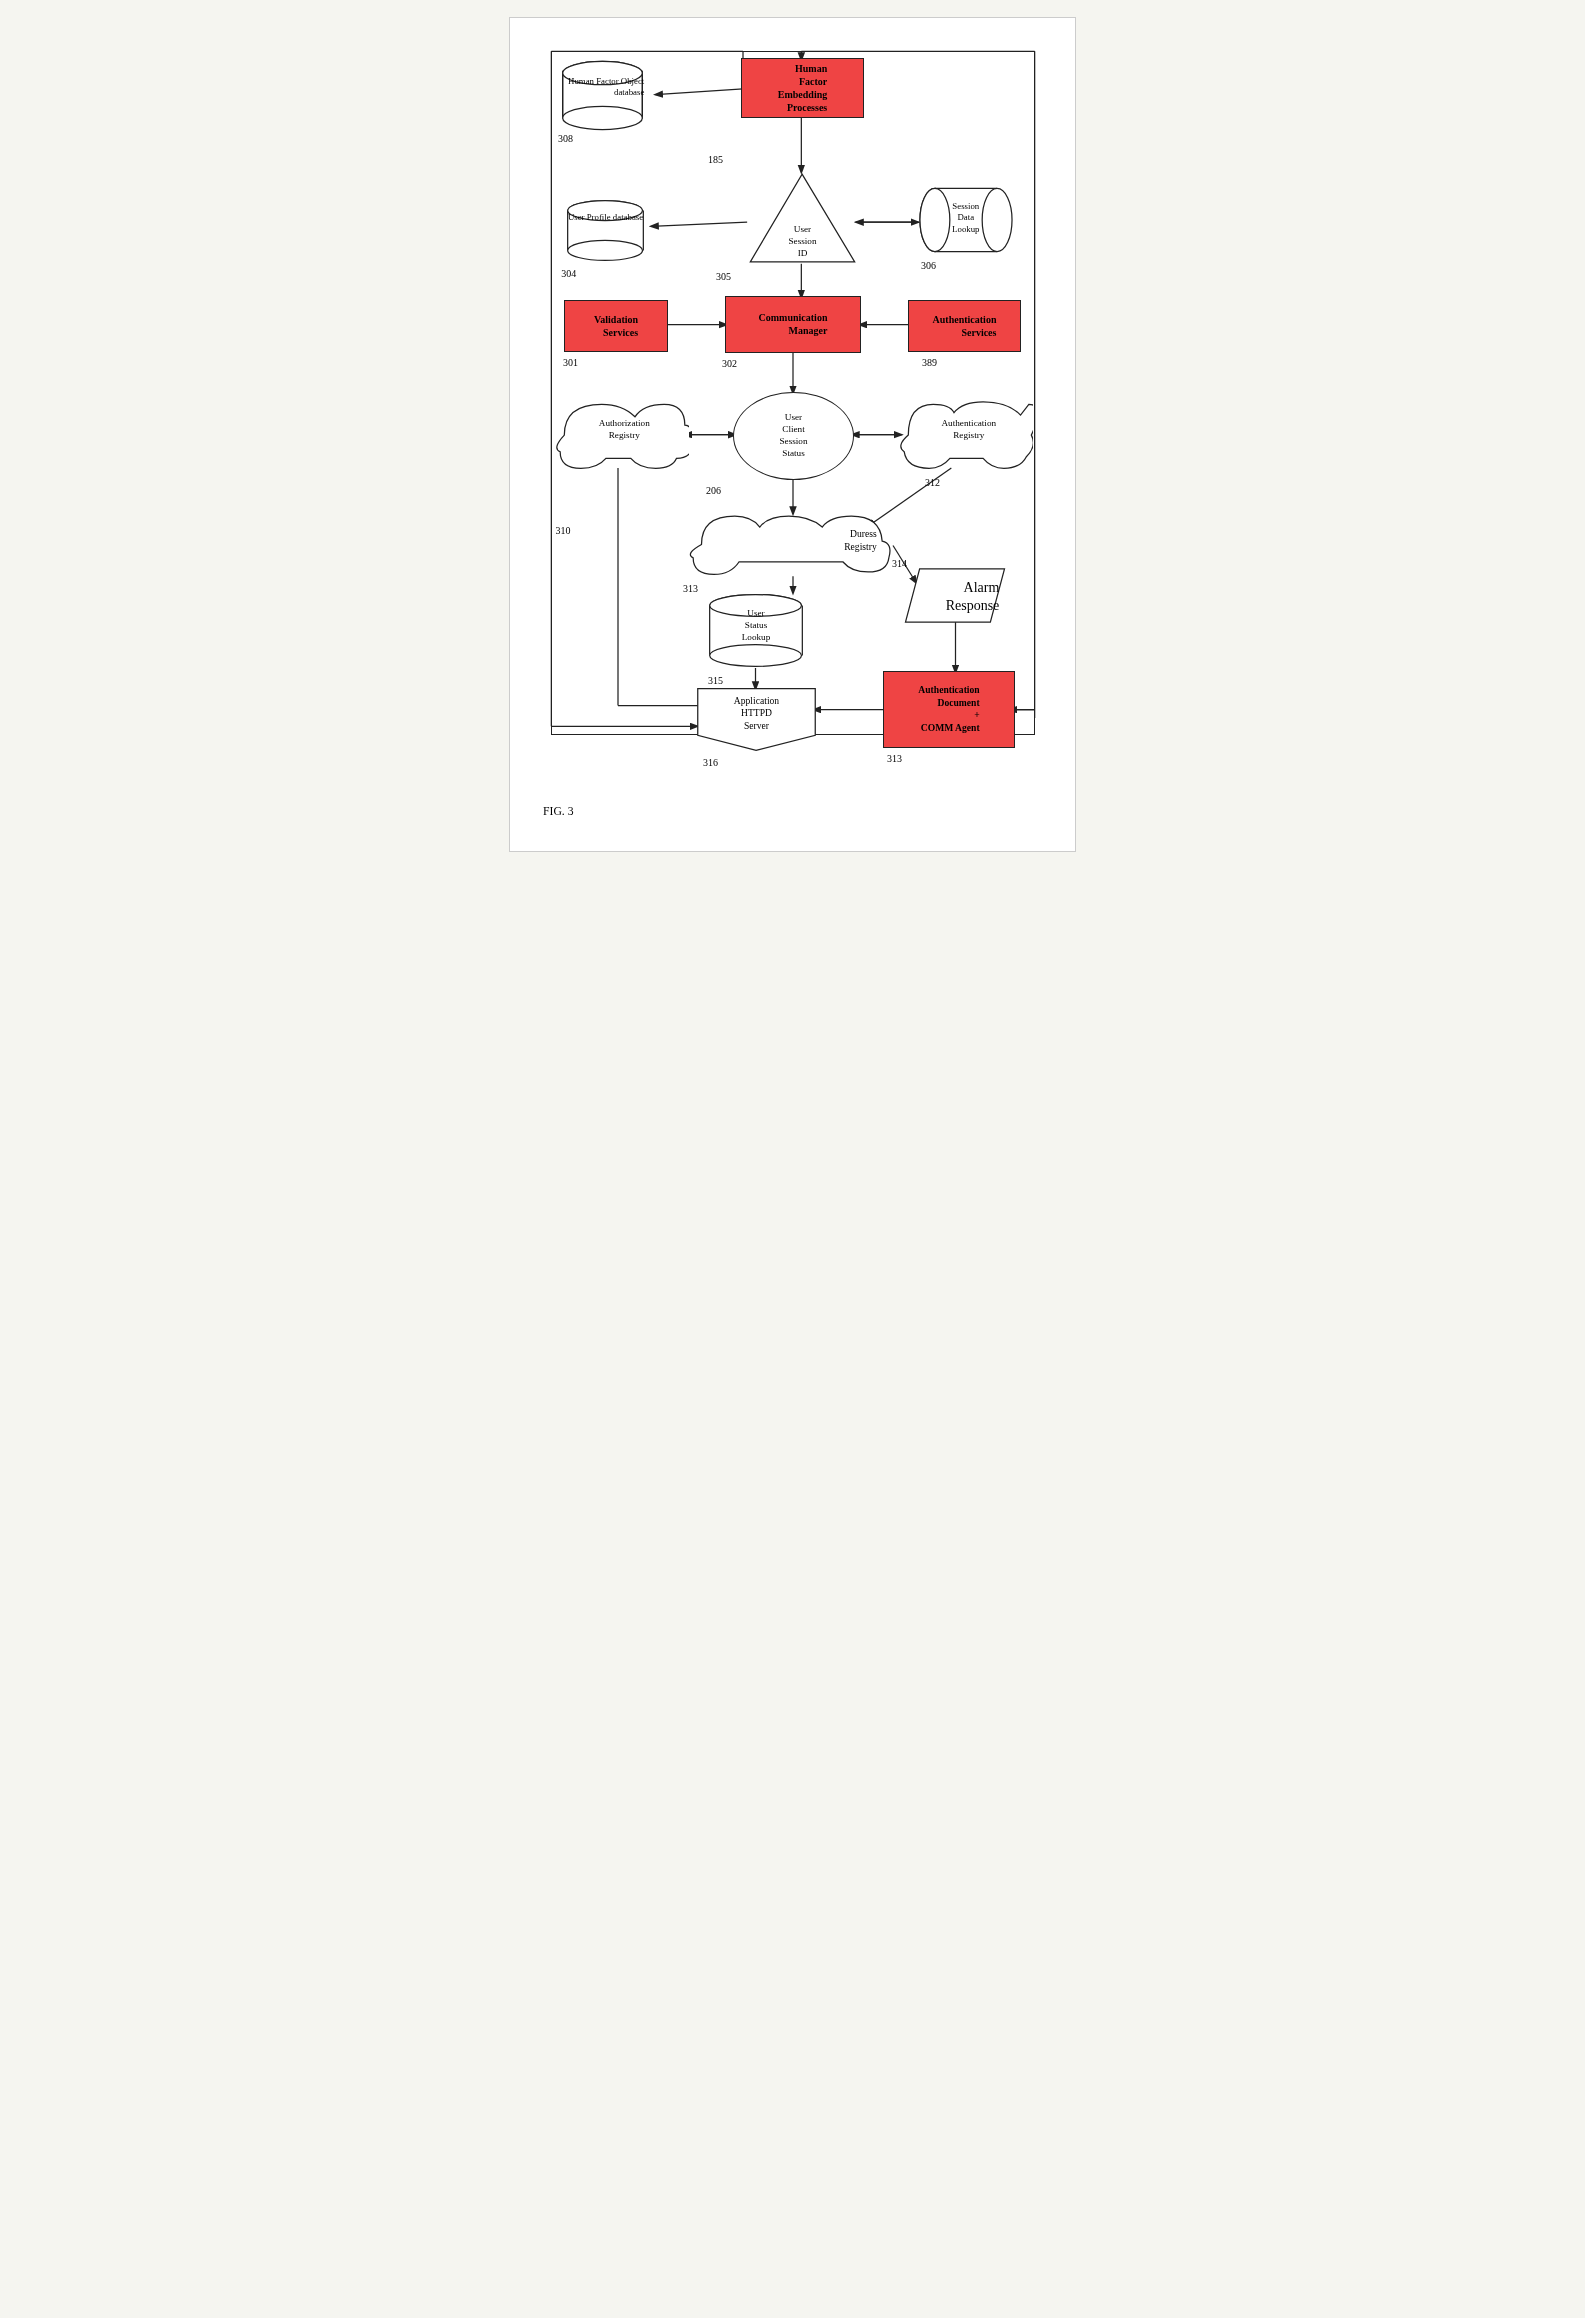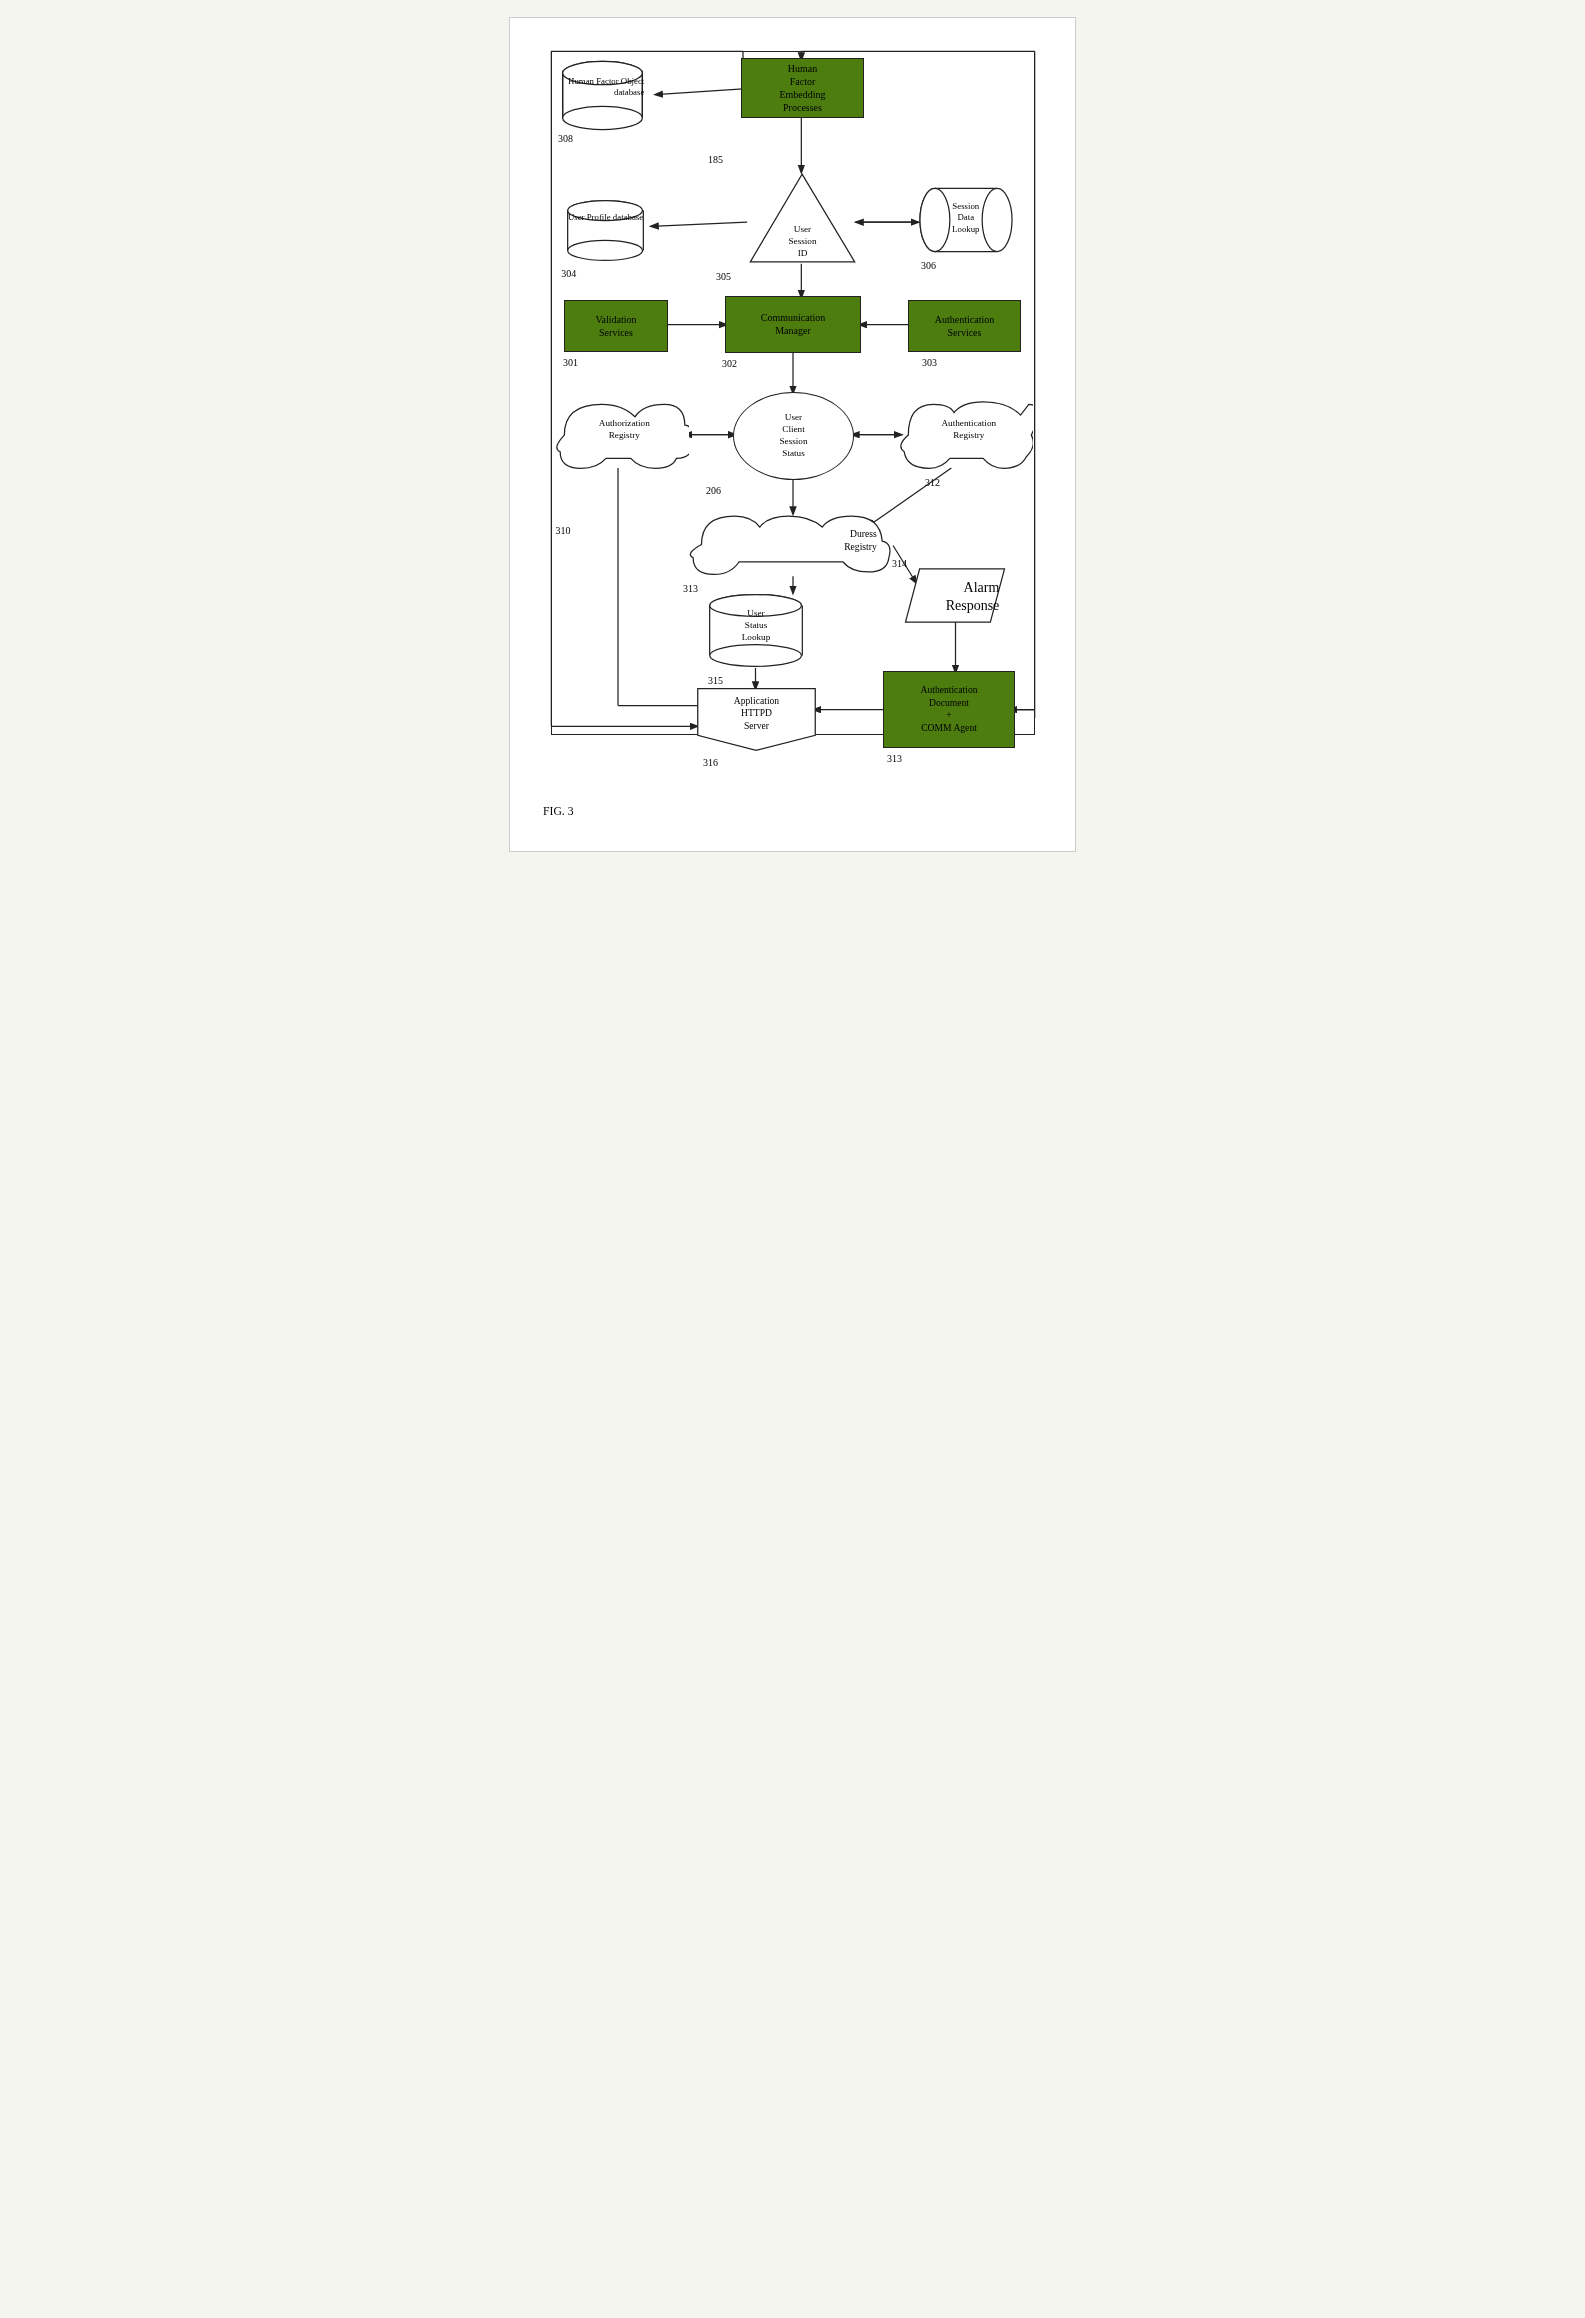--- a/index.html
+++ b/index.html
@@ -34,27 +34,28 @@
       left: 8.3px;
       width: 484px;
       height: 684px;
       border: 1.7px solid #222;
     }
 
     
     .shape-box {
       position: absolute;
       border: 1.7px solid #222;
-      background: #4d7c0f;
+      background: #ef4444;
       display: flex;
       align-items: center;
       justify-content: center;
-      text-align: center;
+      text-align: right;
       font-size: 10px;
       line-height: 1.3;
+      font-weight: bold;
     }
 
     .shape-circle {
       position: absolute;
       border: 1.7px solid #222;
       border-radius: 50%;
       background: white;
       display: flex;
       align-items: center;
       justify-content: center;
@@ -228,21 +229,21 @@
     <span class="label" style="left:20px;top:314px;">301</span>
 
     <div class="shape-box" style="left:182px;top:253px;width:136px;height:57px;font-size:10px;">
       <span>Communication<br>Manager</span>
     </div>
     <span class="label" style="left:179px;top:315px;">302</span>
 
     <div class="shape-box" style="left:365px;top:257px;width:113px;height:52px;font-size:10px;">
       <span>Authentication<br>Services</span>
     </div>
-    <span class="label" style="left:379px;top:314px;">303</span>
+    <span class="label" style="left:379px;top:314px;">389</span>
 
     <div style="position:absolute;left:12.5px;top:357px;width:133px;height:71px;">
       <svg width="133" height="71" viewBox="0 0 160 85">
 
         <path d="M10,42 Q10,5 55,5 Q80,5 95,20 Q105,5 130,5 Q155,5 155,30 Q165,30 165,50 Q165,70 145,70 Q140,82 120,82 Q100,82 90,70 L60,70 Q50,82 30,82 Q5,82 5,62 Q-5,58 10,42 Z" fill="white" stroke="#222" stroke-width="1.5"></path>
       </svg>
       <div style="position:absolute;top:18.3px;left:8.3px;width:121px;text-align:center;font-size:9.2px;line-height:1.3;">Authorization<br>Registry</div>
     </div>
     <span class="label" style="left:12.5px;top:434px;margin-top:48px;">310</span>
 

